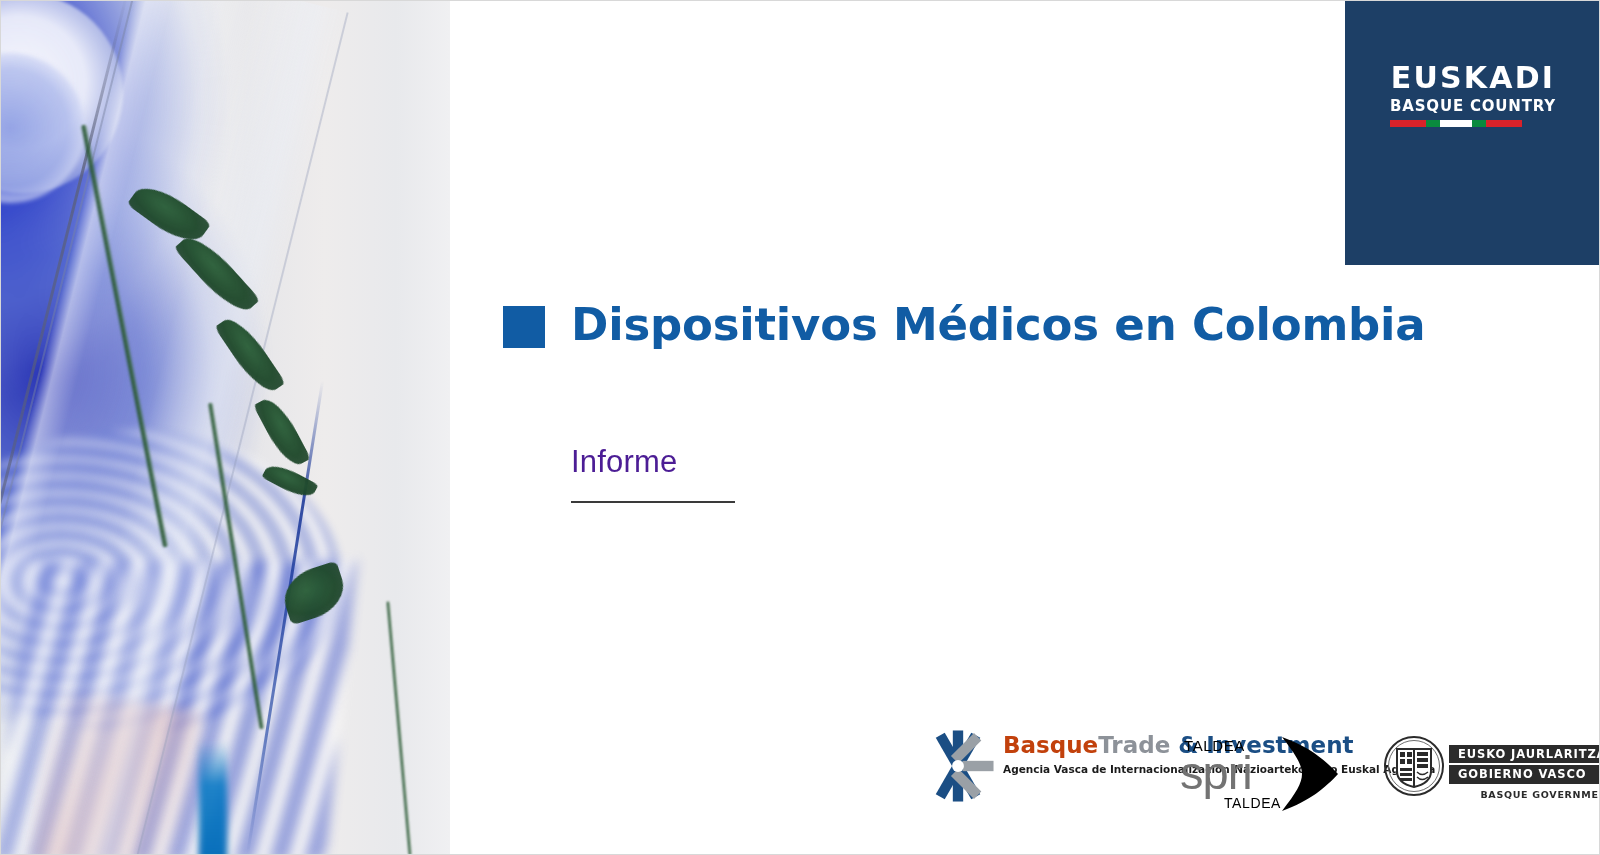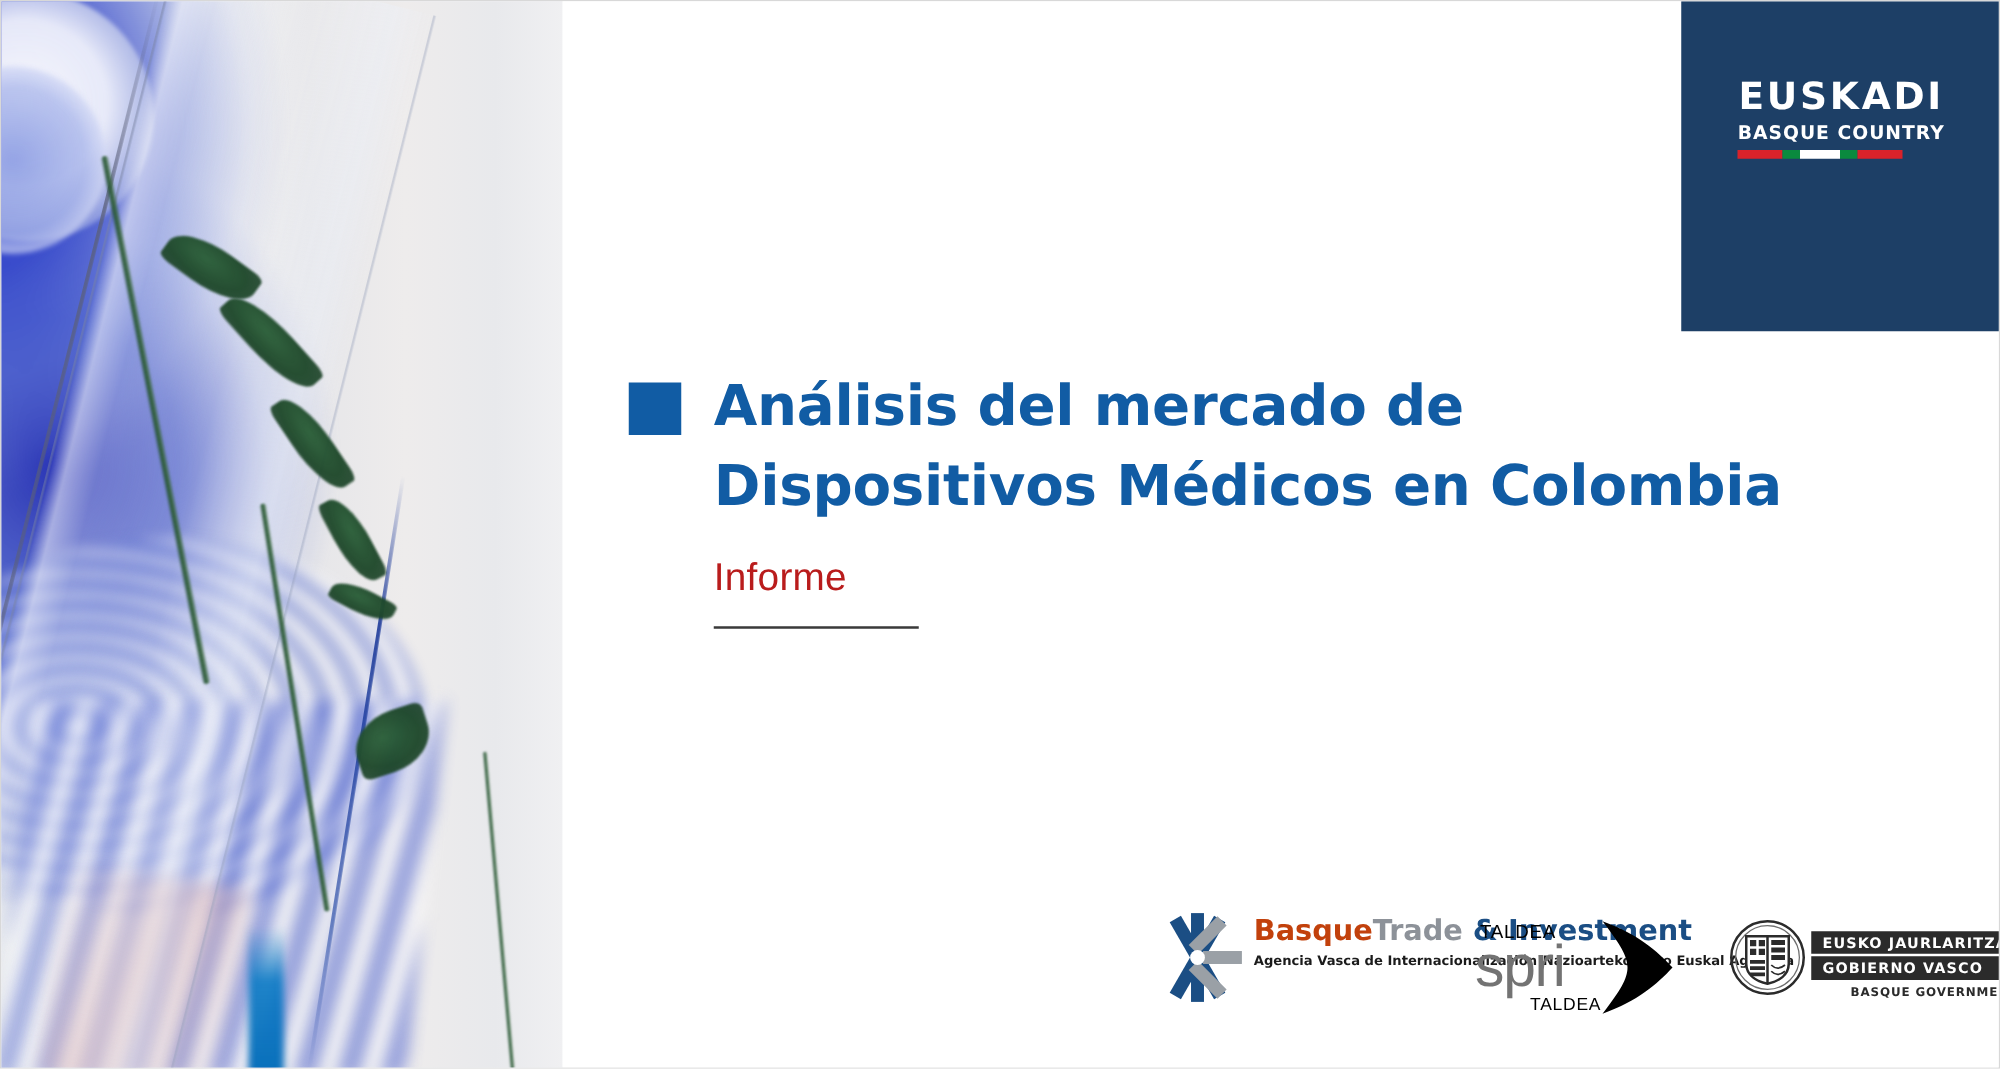--- a/index.html
+++ b/index.html
@@ -268,21 +268,21 @@
     font-family: "DejaVu Sans", sans-serif;
     font-size: 45px;
     font-weight: 700;
     line-height: 1.43;
     letter-spacing: -0.2px;
   }
   .subtitle {
     position: absolute;
     left: 570px;
     top: 443px;
-    color: #b91c1c;
+    color: #4c1d95;
     font-family: "Liberation Sans", sans-serif;
     font-size: 31px;
     font-weight: 400;
     letter-spacing: 0.2px;
   }
   .subtitle-rule {
     position: absolute;
     left: 570px;
     top: 500px;
     width: 164px;
@@ -452,21 +452,20 @@
         <span class="fs-green"></span>
         <span class="fs-red"></span>
       </div>
     </div>
   </div>
 
   <div class="title-wrap">
     <div class="title-row">
       <div class="title-bullet"></div>
       <div class="title-text">
-        <div>Análisis del mercado de</div>
         <div>Dispositivos Médicos en Colombia</div>
       </div>
     </div>
   </div>
 
   <div class="subtitle">Informe</div>
   <div class="subtitle-rule"></div>
 
   <div class="footer-logos">
 

